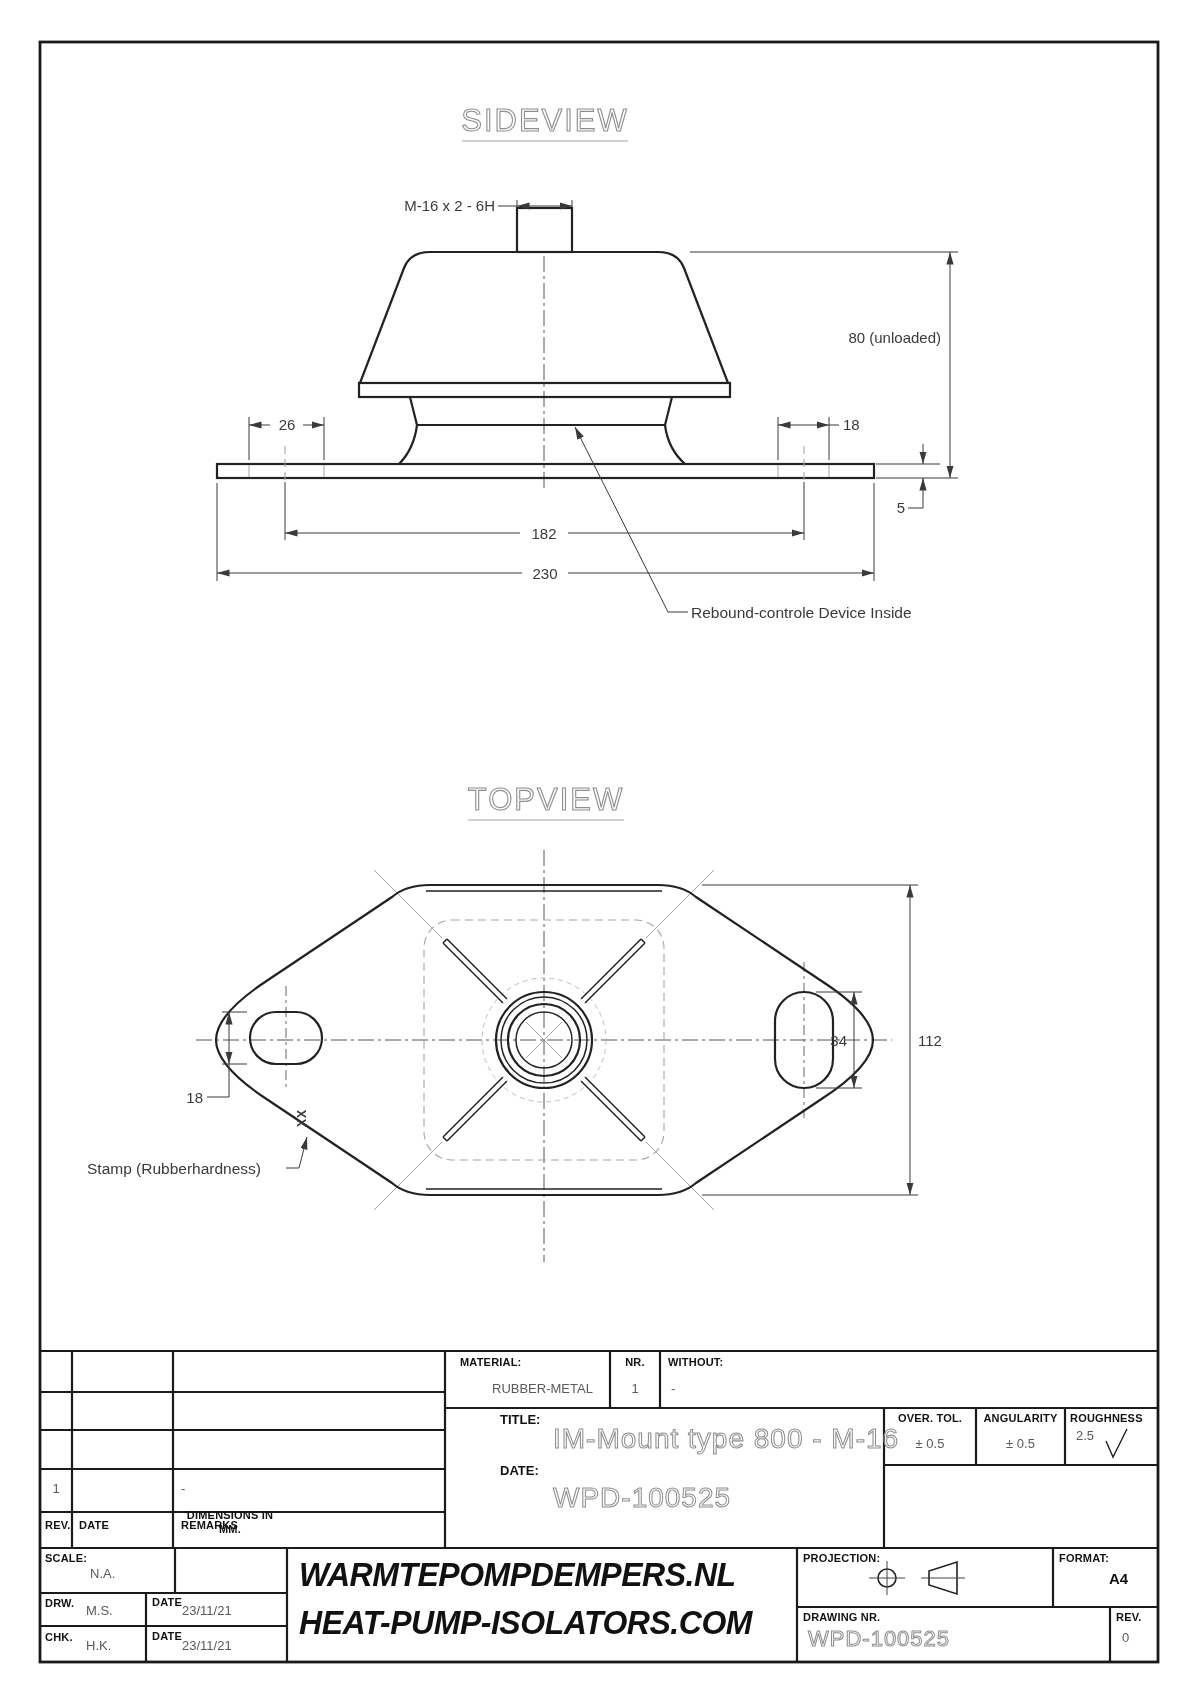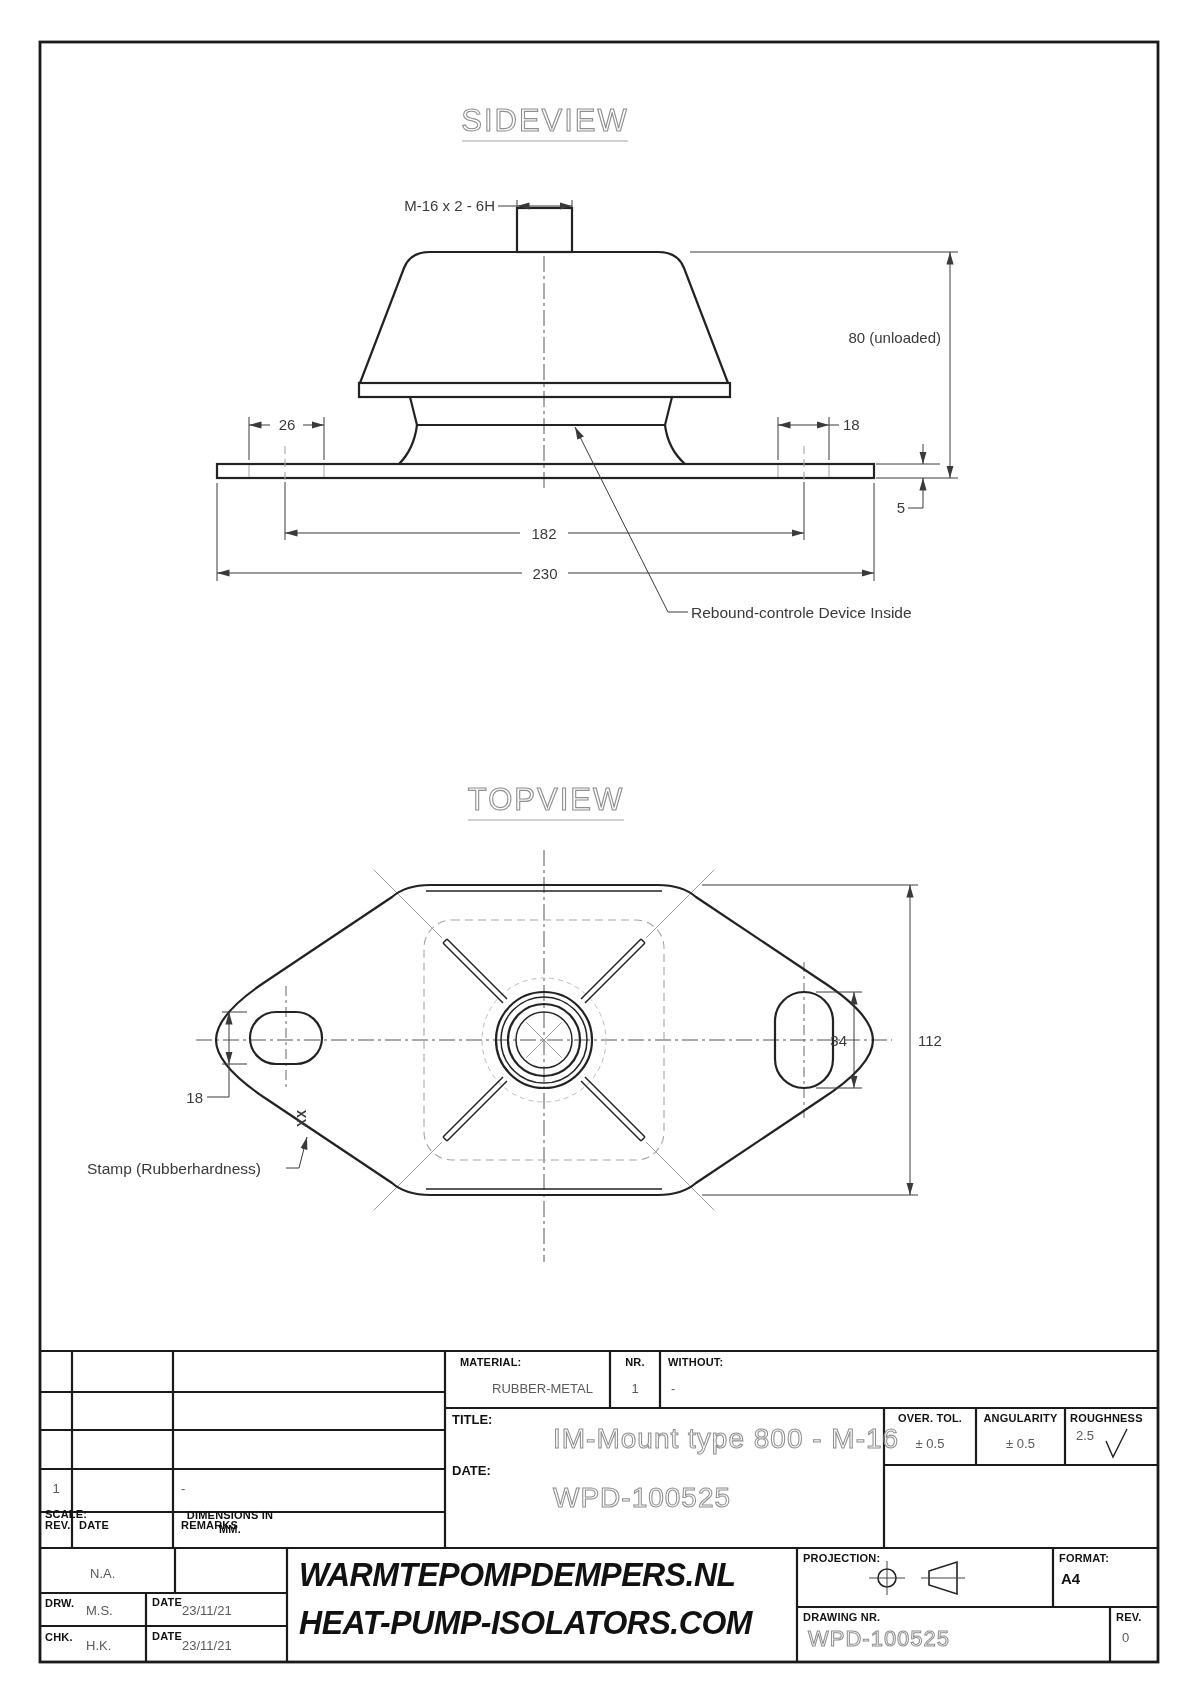--- a/index.html
+++ b/index.html
@@ -20,21 +20,21 @@
   .border{stroke:#1a1a1a;stroke-width:2.8;fill:none;}
 
   .dim-text{font-family:"Liberation Sans",sans-serif;font-size:15px;fill:#3a3a3a;}
   .note-text{font-family:"Liberation Sans",sans-serif;font-size:15.5px;fill:#3a3a3a;}
   .stamp-text{font-family:"Liberation Sans",sans-serif;font-size:12px;font-weight:bold;fill:#3a3a3a;letter-spacing:1px;}
   .title-text{font-family:"Liberation Sans",sans-serif;font-size:31px;fill:#fff;stroke:#8f8f8f;stroke-width:1.1;letter-spacing:2px;}
 
   
   .ov{position:absolute;white-space:nowrap;}
   .lbl{font-size:11px;font-weight:bold;color:#111;letter-spacing:.2px;}
-  .lbl13{font-size:13px;font-weight:bold;color:#111;}
+  .lbl13{font-size:13px;font-weight:bold;color:#111;margin-left:48px;}
   .val{font-size:13px;color:#5a5a5a;}
   .outline-txt{color:transparent;-webkit-text-stroke:1.05px #8f8f8f;font-weight:normal;letter-spacing:1px;}
   .t24{font-size:28px;}
   .t28{font-size:28px;}
   .t22{font-size:22px;}
   .urls{font-size:33px;font-weight:bold;font-style:italic;color:#111;transform:scaleX(.97);transform-origin:left top;letter-spacing:-.5px;}
   .rights{font-size:11px;font-weight:bold;color:#111;line-height:17px;white-space:normal;width:264px;}
   .ctr{text-align:center;}
 </style>
 </head>
@@ -291,21 +291,21 @@
   </svg>
 
 
   <div class="ov val ctr" style="left:40px;top:1481px;width:32px;">1</div>
   <div class="ov val" style="left:181px;top:1481px;">-</div>
 
   <div class="ov lbl" style="left:45px;top:1519px;">REV.</div>
   <div class="ov lbl" style="left:79px;top:1519px;">DATE</div>
   <div class="ov lbl" style="left:181px;top:1519px;">REMARKS</div>
 
-  <div class="ov lbl" style="left:45px;top:1508px;">SCALE:</div>
+  <div class="ov lbl" style="left:45px;top:1552px;">SCALE:</div>
   <div class="ov val" style="left:90px;top:1566px;text-align:center;">N.A.</div>
   <div class="ov lbl ctr" style="left:178px;top:1508px;width:104px;white-space:normal;line-height:14px;">DIMENSIONS IN MM.</div>
 
   <div class="ov lbl" style="left:45px;top:1597px;">DRW.</div>
   <div class="ov val" style="left:86px;top:1603px;">M.S.</div>
   <div class="ov lbl" style="left:152px;top:1596px;">DATE</div>
   <div class="ov val" style="left:182px;top:1603px;">23/11/21</div>
 
   <div class="ov lbl" style="left:45px;top:1631px;">CHK.</div>
   <div class="ov val" style="left:86px;top:1638px;">H.K.</div>

